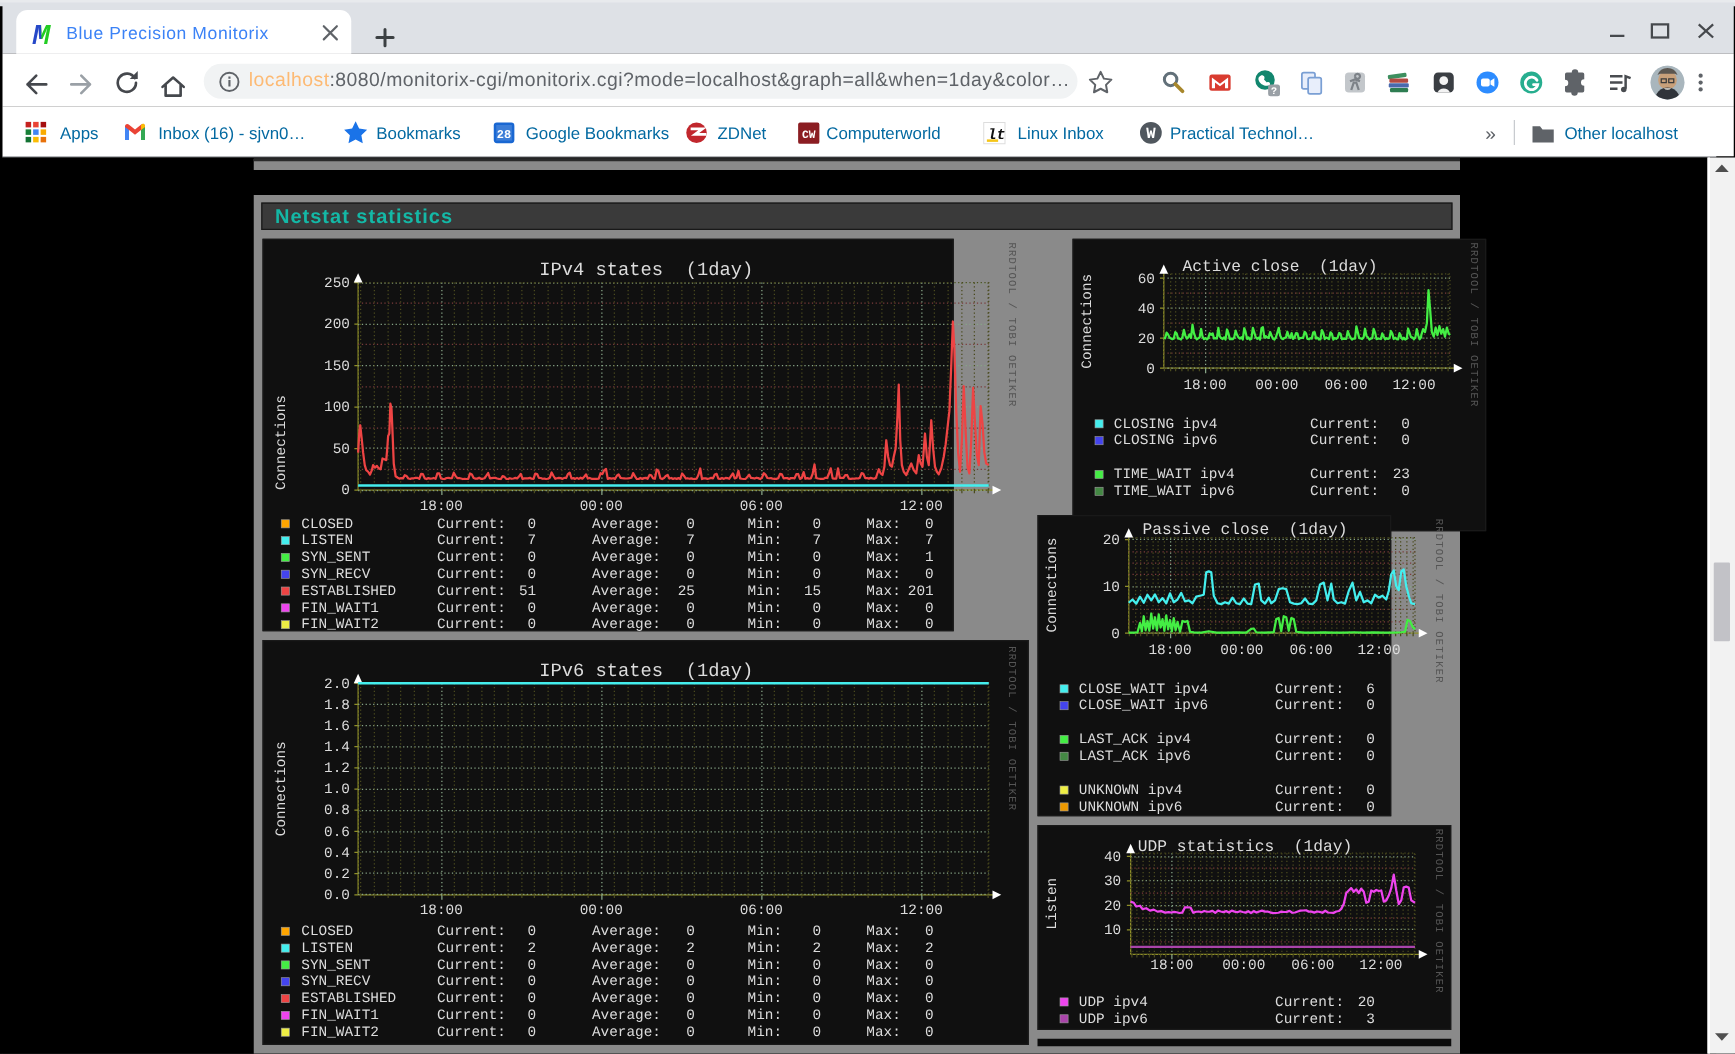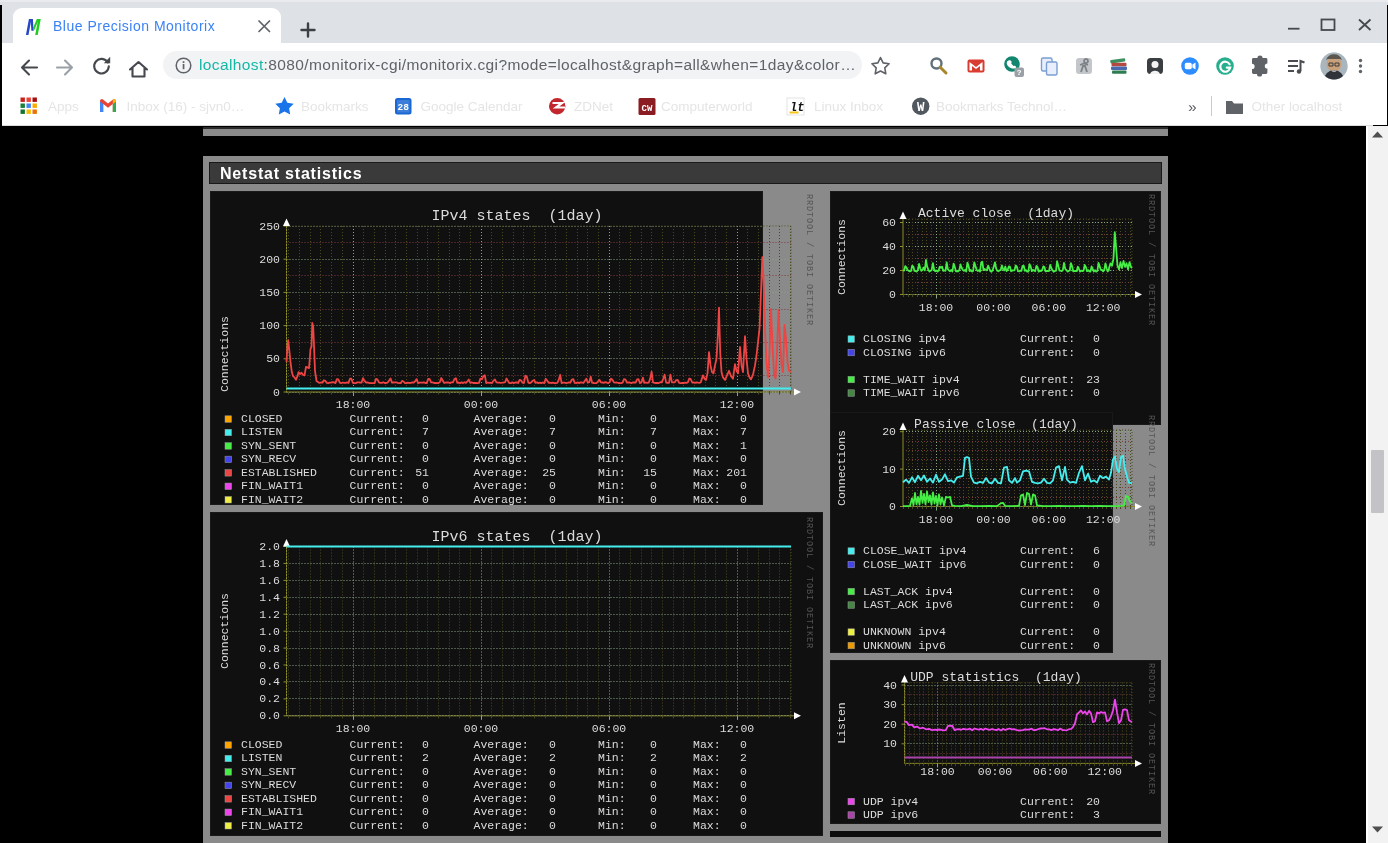--- a/index.html
+++ b/index.html
@@ -7,26 +7,26 @@
 #tabstrip{left:0;top:0;width:1388px;height:43px;background:#dee1e6}
 #topline{left:0;top:0;width:1388px;height:2px;background:#e8eaed}
 #lborder{left:0;top:5px;width:2px;height:838px;background:#000}
 #rborder{left:1387px;top:5px;width:1px;height:838px;background:#000}
 #tab{left:13px;top:8px;width:268px;height:35px;background:#fff;border-radius:9px 9px 0 0}
 #tabtitle{left:53px;top:18px;font-size:14px;color:#3b82f6;letter-spacing:.5px}
 #toolbar{left:2px;top:43px;width:1385px;height:42px;background:#fff}
 #bookbar{left:2px;top:85px;width:1385px;height:40px;background:#fff}
 #pill{left:163px;top:51px;width:699px;height:28px;border-radius:14px;background:#f1f3f4}
 #url{left:199px;top:56px;font-size:15.5px;color:#5f6368;white-space:nowrap;letter-spacing:.38px}
-#url b{color:#14b8a6;font-weight:400}
-.bktxt{font-size:13.5px;color:#e5e5e5;top:99px}
+#url b{color:#fdba74;font-weight:400}
+.bktxt{font-size:13.5px;color:#0369a1;top:99px}
 #page{left:2px;top:126px;width:1371px;height:717px;background:#000}
 #prevbar{left:201px;top:0.5px;width:965px;height:9px;background:#8a8a8a;border-top:2px solid #2a2a2a}
 #ntable{left:201px;top:30px;width:965px;height:687px;background:#8a8a8a}
-#nhead{left:6px;top:6px;width:953px;height:22px;background:#3a3a3a;border:1px solid #191919;color:#ffffff;font-weight:bold;font-size:16px;line-height:21px;padding-left:10px;letter-spacing:.8px}
+#nhead{left:6px;top:6px;width:953px;height:22px;background:#3a3a3a;border:1px solid #191919;color:#14b8a6;font-weight:bold;font-size:16px;line-height:21px;padding-left:10px;letter-spacing:.8px}
 .panel{background:#101010;border:1px solid #191919}
 #scroll{left:1366px;top:126px;width:22px;height:717px;background:#f2f2f2;border-left:2px solid #fff}
 #sthumb{left:1371px;top:450px;width:13px;height:63px;background:#c2c2c7;border-radius:1px}
 svg text{font-family:"Liberation Mono",monospace}
 </style></head><body>
 <div id="win">
 <div class="abs" id="tabstrip"></div>
 <div class="abs" id="lborder"></div>
 <div class="abs" id="rborder"></div>
 <div class="abs" id="topline"></div>
@@ -187,25 +187,25 @@
  <circle cx="8.7" cy="8.7" r="8.7" fill="#50575e"></circle>
  <text x="8.7" y="13" font-size="12.5" font-weight="bold" fill="#fff" text-anchor="middle" font-family="Liberation Serif">W</text>
 </g>
 <text x="1188" y="112" font-size="15" fill="#5f6368" font-family="Liberation Sans">»</text>
 <rect x="1211" y="96" width="1" height="20" fill="#c8cbcf"></rect>
 <path d="M1226 101 h6 l2 2.5 h9 v10.5 h-17 z" fill="#5f6368"></path>
 </svg>
 <div class="abs bktxt" style="left:48px">Apps</div>
 <div class="abs bktxt" style="left:126.5px">Inbox (16) - sjvn0…</div>
 <div class="abs bktxt" style="left:301px">Bookmarks</div>
-<div class="abs bktxt" style="left:420.5px">Google Calendar</div>
+<div class="abs bktxt" style="left:420.5px">Google Bookmarks</div>
 <div class="abs bktxt" style="left:574px">ZDNet</div>
 <div class="abs bktxt" style="left:661px">Computerworld</div>
 <div class="abs bktxt" style="left:814px">Linux Inbox</div>
-<div class="abs bktxt" style="left:936px">Bookmarks Technol…</div>
+<div class="abs bktxt" style="left:936px">Practical Technol…</div>
 <div class="abs bktxt" style="left:1251.5px">Other localhost</div>
 <div class="abs" style="left:2px;top:125px;width:1371px;height:1px;background:#d9dbdf"></div>
 <div class="abs" id="page">
 <div class="abs" id="prevbar"></div>
 <div class="abs" id="ntable">
 <div class="abs" id="nhead">Netstat statistics</div>
 <div class="abs panel" style="left:7px;top:35px;width:553px;height:314px"><svg width="613" height="314" viewBox="0 0 613 314" font-family="Liberation Mono, monospace">
 <line x1="75.5" y1="28" x2="75.5" y2="200" stroke="#8f8f28"></line>
 <line x1="75.5" y1="200" x2="584" y2="200" stroke="#8f8f28"></line>
 <line x1="75.5" y1="183.5" x2="580" y2="183.5" stroke="#7a3b3b" stroke-dasharray="1 2"></line>
@@ -617,21 +617,21 @@
 <text x="30" y="315.7" font-size="11.5" fill="#dcdcdc">FIN_WAIT2</text>
 <text x="138.5" y="315.7" font-size="11.5" fill="#dcdcdc">Current:</text>
 <text x="218" y="315.7" font-size="11.5" text-anchor="end" fill="#dcdcdc">0</text>
 <text x="262.5" y="315.7" font-size="11.5" fill="#dcdcdc">Average:</text>
 <text x="345" y="315.7" font-size="11.5" text-anchor="end" fill="#dcdcdc">0</text>
 <text x="387" y="315.7" font-size="11.5" fill="#dcdcdc">Min:</text>
 <text x="446" y="315.7" font-size="11.5" text-anchor="end" fill="#dcdcdc">0</text>
 <text x="482" y="315.7" font-size="11.5" fill="#dcdcdc">Max:</text>
 <text x="536" y="315.7" font-size="11.5" text-anchor="end" fill="#dcdcdc">0</text>
 </svg></div>
-<div class="abs panel" style="left:627px;top:35px;width:331px;height:234px"><svg width="331" height="211" viewBox="0 0 331 211" font-family="Liberation Mono, monospace">
+<div class="abs panel" style="left:655px;top:35px;width:331px;height:234px"><svg width="331" height="211" viewBox="0 0 331 211" font-family="Liberation Mono, monospace">
 <line x1="72" y1="21" x2="72" y2="102.5" stroke="#8f8f28"></line>
 <line x1="72" y1="102.5" x2="305" y2="102.5" stroke="#8f8f28"></line>
 <line x1="72" y1="90.5" x2="301" y2="90.5" stroke="#7a3b3b" stroke-dasharray="1 2"></line>
 <line x1="72" y1="66.5" x2="301" y2="66.5" stroke="#7a3b3b" stroke-dasharray="1 2"></line>
 <line x1="72" y1="42.5" x2="301" y2="42.5" stroke="#7a3b3b" stroke-dasharray="1 2"></line>
 <line x1="72" y1="102.5" x2="301" y2="102.5" stroke="#87a587" stroke-dasharray="1 2"></line>
 <line x1="72" y1="78.5" x2="301" y2="78.5" stroke="#87a587" stroke-dasharray="1 2"></line>
 <line x1="72" y1="54.5" x2="301" y2="54.5" stroke="#87a587" stroke-dasharray="1 2"></line>
 <line x1="72" y1="30.5" x2="301" y2="30.5" stroke="#87a587" stroke-dasharray="1 2"></line>
 <line x1="72.5" y1="27" x2="72.5" y2="102.5" stroke="#4a4a1e" stroke-dasharray="1 2"></line>

